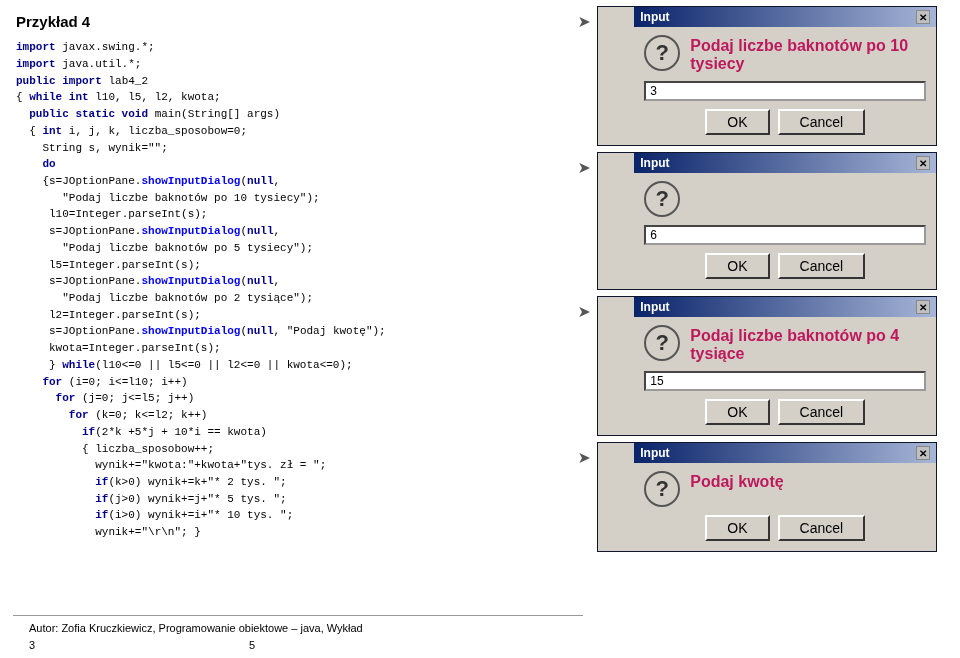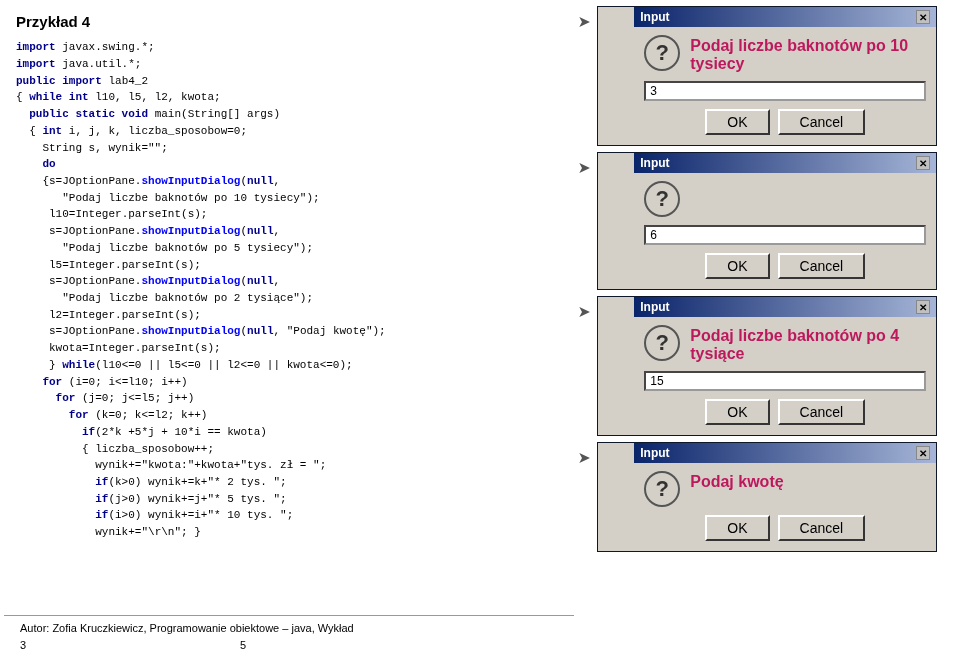--- a/index.html
+++ b/index.html
@@ -39,21 +39,21 @@
       font-size: 11px;
       line-height: 1.52;
     }
 
     .kw { color: #00008B; font-weight: bold; }
     .kw-blue { color: #0000FF; font-weight: bold; }
 
     .footer {
       position: absolute;
       bottom: 4px;
-      left: 4px;
+      left: 13px;
       width: 570px;
       font-family: Arial, sans-serif;
       font-size: 11px;
       color: #000;
       padding-left: 16px;
       border-top: 1px solid #999;
       padding-top: 4px;
     }
 
     

